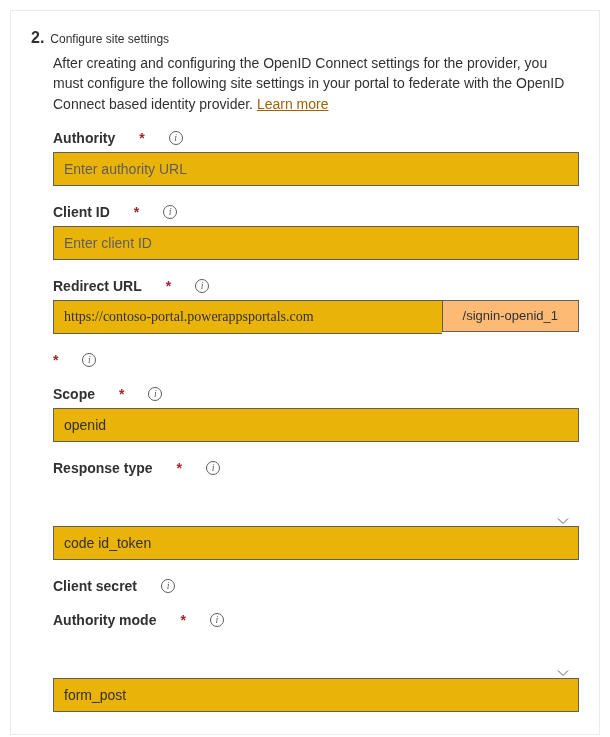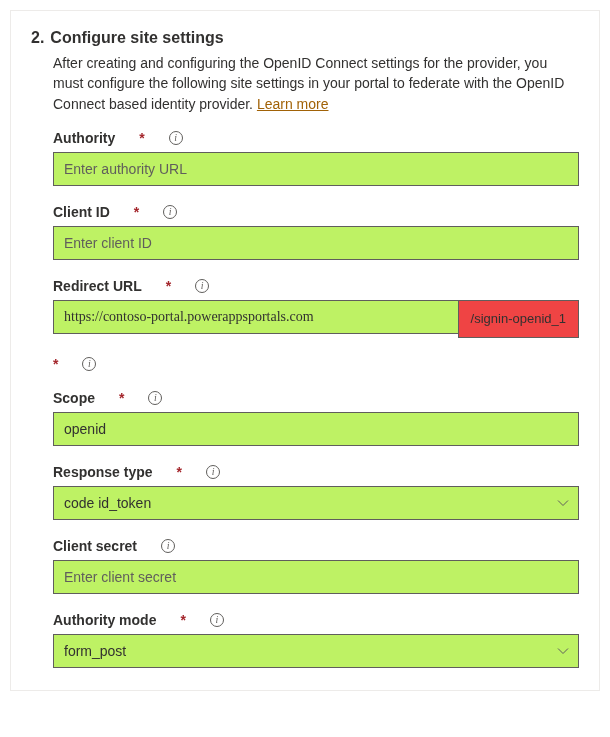--- a/index.html
+++ b/index.html
@@ -20,22 +20,22 @@
       display: flex;
       align-items: baseline;
       gap: 6px;
       margin: 4px 0 6px 0;
     }
     .step-num {
       font-weight: 600;
       font-size: 16px;
     }
     .step-title {
-      font-weight: 700;
-      font-size: 16px;
+      font-weight: 400;
+      font-size: 12px;
     }
     .desc {
       margin: 0 0 16px 22px;
       line-height: 1.45;
       color: #323130;
     }
     .desc a {
       color: #a16207;
       text-decoration: underline;
     }
@@ -63,46 +63,46 @@
       font-family: Georgia, serif;
       font-style: italic;
       font-weight: normal;
       cursor: pointer;
     }
     .input, .select {
       width: 100%;
       height: 34px;
       padding: 0 10px;
       border: 1px solid #605e5c;
-      background: #bef264;
+      background: #eab308;
       font-size: 14px;
       font-family: inherit;
       color: #323130;
       outline: none;
     }
     .input::placeholder { color: #605e5c; }
     .addon-wrap { display: flex; }
     .addon-wrap .input {
       flex: 1;
       border-right: none;
       font-family: Liberation Serif, serif;
     }
     .addon {
       display: flex;
       align-items: center;
-      padding: 0 12px;
+      padding: 0 20px;
       font-size: 13px;
       color: #323130;
-      background: #ef4444;
+      background: #fdba74;
       border: 1px solid #605e5c;
-      height: 38px;
+      height: 32px;
       white-space: nowrap;
     }
     .select-wrap { position: relative; }
-    .select-wrap .input { padding-right: 34px; cursor: pointer; }
+    .select-wrap .input { padding-right: 34px; cursor: pointer; margin-top: 44px; }
     .chev {
       position: absolute;
       right: 10px;
       top: 50%;
       transform: translateY(-50%);
       pointer-events: none;
     }
     .chev svg { display: block; }
   </style>
 </head>
@@ -181,21 +181,20 @@
             </svg>
         </span>
       </div>
     </div>
 
     <div class="field">
       <div class="label-row">
         <span>Client secret</span>
         <span class="info">i</span>
       </div>
-      <input class="input" placeholder="Enter client secret" style="">
     </div>
 
     <div class="field" style="margin-bottom:0">
       <div class="label-row">
         <span>Authority mode</span>
         <span class="req">*</span>
         <span class="info">i</span>
       </div>
       <div class="select-wrap">
         <input class="input" readonly="" value="form_post" style="">

